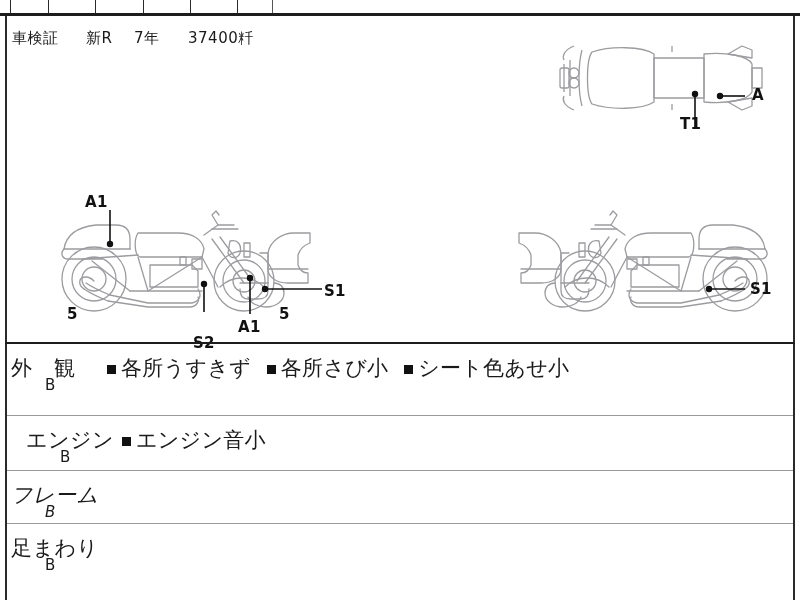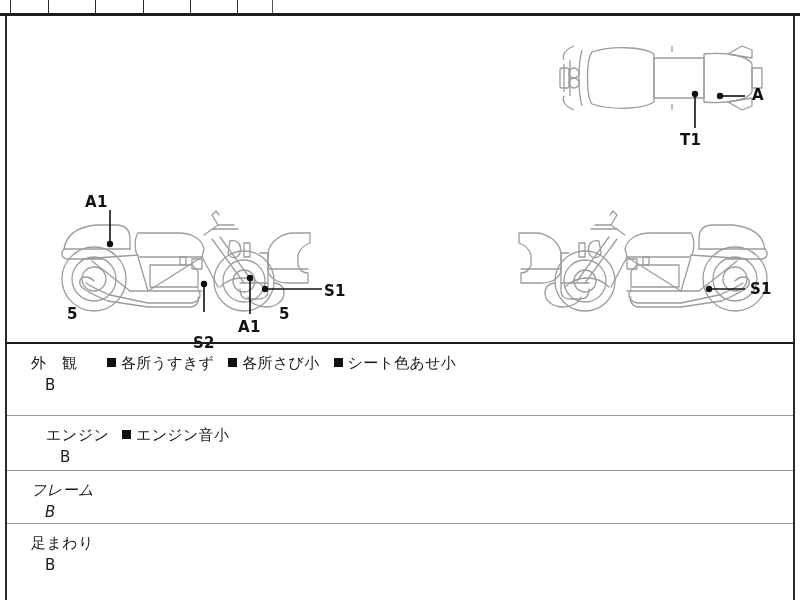--- a/index.html
+++ b/index.html
@@ -110,37 +110,37 @@
   }
 
   .cond-section {
     position: absolute;
     left: 7px;
     width: 786px;
     box-sizing: border-box;
   }
   .cond-title {
     position: absolute;
-    left: 24px;
+    left: 4px;
     top: 10px;
-    font-size: 15px;
+    font-size: 21px;
     letter-spacing: 0.5px;
     white-space: nowrap;
   }
   .cond-grade {
     position: absolute;
     left: 38px;
     top: 32px;
     font-size: 15px;
   }
   .cond-notes {
     position: absolute;
     left: 100px;
     top: 10px;
-    font-size: 15px;
+    font-size: 21px;
     white-space: nowrap;
     letter-spacing: 0.3px;
   }
   .cond-notes .note {
     margin-right: 9px;
   }
   .cond-notes .note .sq {
     display: inline-block;
     width: 9px; height: 9px;
     background: #111;
@@ -159,20 +159,26 @@
   <div class="vdiv" style="left:190px"></div>
   <div class="vdiv" style="left:237px"></div>
   <div class="vdiv thin" style="left:272px"></div>
   <div class="ghost-text" style="left:250px"></div>
 </div>
 <div class="top-rule"></div>
 
 <div class="sheet"></div>
 
 <div class="reg-block">
+  <div class="reg-row">
+    <span class="reg-label">車検証</span>
+    <span class="reg-era">新R</span>
+    <span class="reg-year">7年</span>
+    <span class="reg-km">37400粁</span>
+  </div>
 </div>
 
 <div class="diagram-area">
 
   <svg width="240" height="100" style="position:absolute; left:545px; top:22px;">
     <g fill="none" stroke="#9c9ca0" stroke-width="1.3" stroke-linejoin="round">
 
       <path d="M18 22 L18 58 M12 26 L12 54"></path>
       <rect x="8" y="30" width="9" height="20" rx="2"></rect>
       <circle cx="22" cy="35" r="5"></circle>
@@ -191,21 +197,21 @@
       <path d="M200 30 L210 30 L210 50 L200 50 Z"></path>
 
       <path d="M120 14 L120 8 M120 66 L120 72"></path>
 
       <path d="M176 16 L190 8 L200 12 L200 20 Z"></path>
       <path d="M176 64 L190 72 L200 68 L200 60 Z"></path>
     </g>
   </svg>
 
   <div class="lbl" style="left:745px; top:70px;">A</div>
-  <div class="lbl" style="left:673px; top:115px;">T1</div>
+  <div class="lbl" style="left:673px; top:99px;">T1</div>
 
   <svg width="240" height="130" style="position:absolute; left:600px; top:20px;">
     <g stroke="#111" stroke-width="1.6" fill="#111">
 
       <circle cx="113" cy="60" r="2.4"></circle>
       <line x1="113" y1="60" x2="138" y2="60"></line>
 
       <circle cx="88" cy="58" r="2.4"></circle>
       <line x1="88" y1="58" x2="88" y2="92"></line>
     </g>

